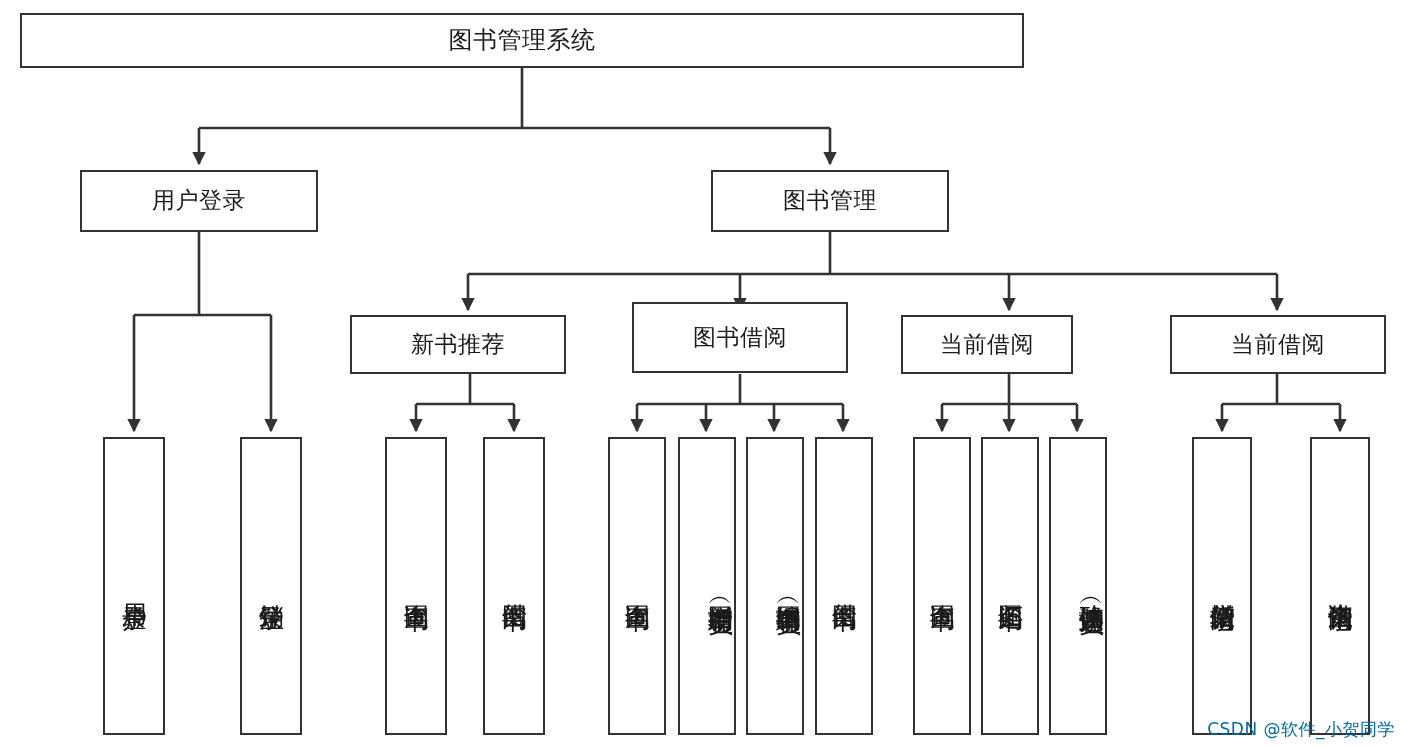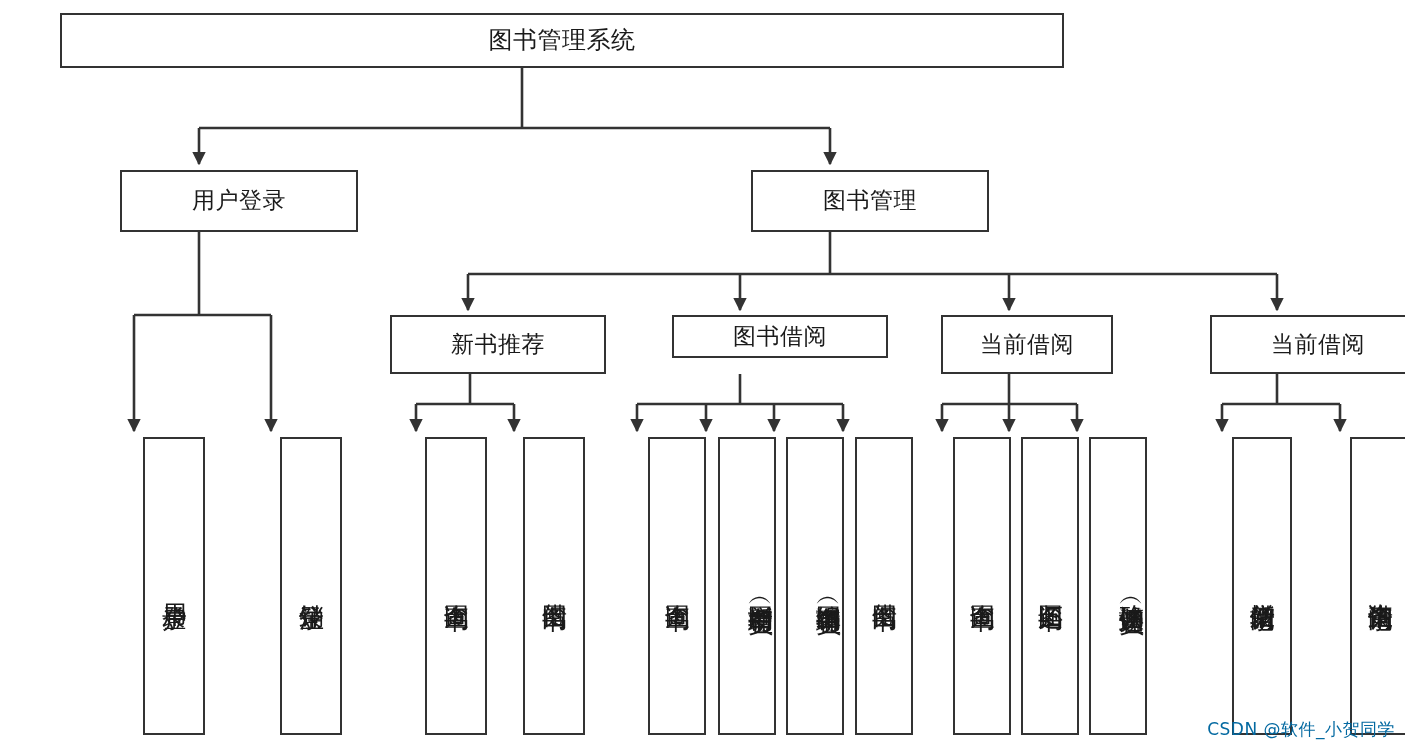--- a/index.html
+++ b/index.html
@@ -27,21 +27,20 @@
   .node {
     position: absolute;
     box-sizing: border-box;
     border: 2.5px solid #333333;
     background: #ffffff;
     display: flex;
     align-items: center;
     justify-content: center;
     color: #1a1a1a;
     z-index: 2;
-    margin-left: 40px;
   }
   .node-h {
     font-size: 23px;
     line-height: 1.1;
     letter-spacing: 0.5px;
     white-space: nowrap;
   }
   .node-root {
     font-size: 24px;
   }
@@ -126,21 +125,21 @@
   </svg>
 
   <div class="node node-h node-root" style="left:20px; top:13px; width:1004px; height:55px;">图书管理系统</div>
 
   <div class="node node-h" style="left:80px; top:170px; width:238px; height:62px;">用户登录</div>
 
   <div class="node node-h" style="left:711px; top:170px; width:238px; height:62px;">图书管理</div>
 
   <div class="node node-h" style="left:350px; top:315px; width:216px; height:59px;">新书推荐</div>
 
-  <div class="node node-h" style="left:632px; top:315px; width:216px; height:43px;">图书借阅</div>
+  <div class="node node-h" style="left:632px; top:302px; width:216px; height:71px;">图书借阅</div>
 
   <div class="node node-h" style="left:901px; top:315px; width:172px; height:59px;">当前借阅</div>
 
   <div class="node node-h" style="left:1170px; top:315px; width:216px; height:59px;">当前借阅</div>
 
   <div class="node node-v center-v" style="left:103px; top:437px; width:62px; height:298px;">用户登录</div>
 
   <div class="node node-v center-v" style="left:240px; top:437px; width:62px; height:298px;">注销登录</div>
 
   <div class="node node-v center-v" style="left:385px; top:437px; width:62px; height:298px;">查询图书</div>

